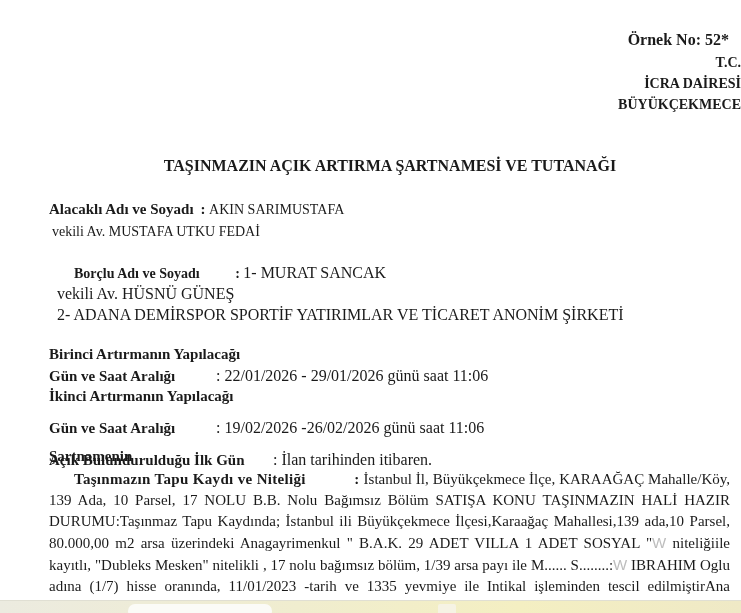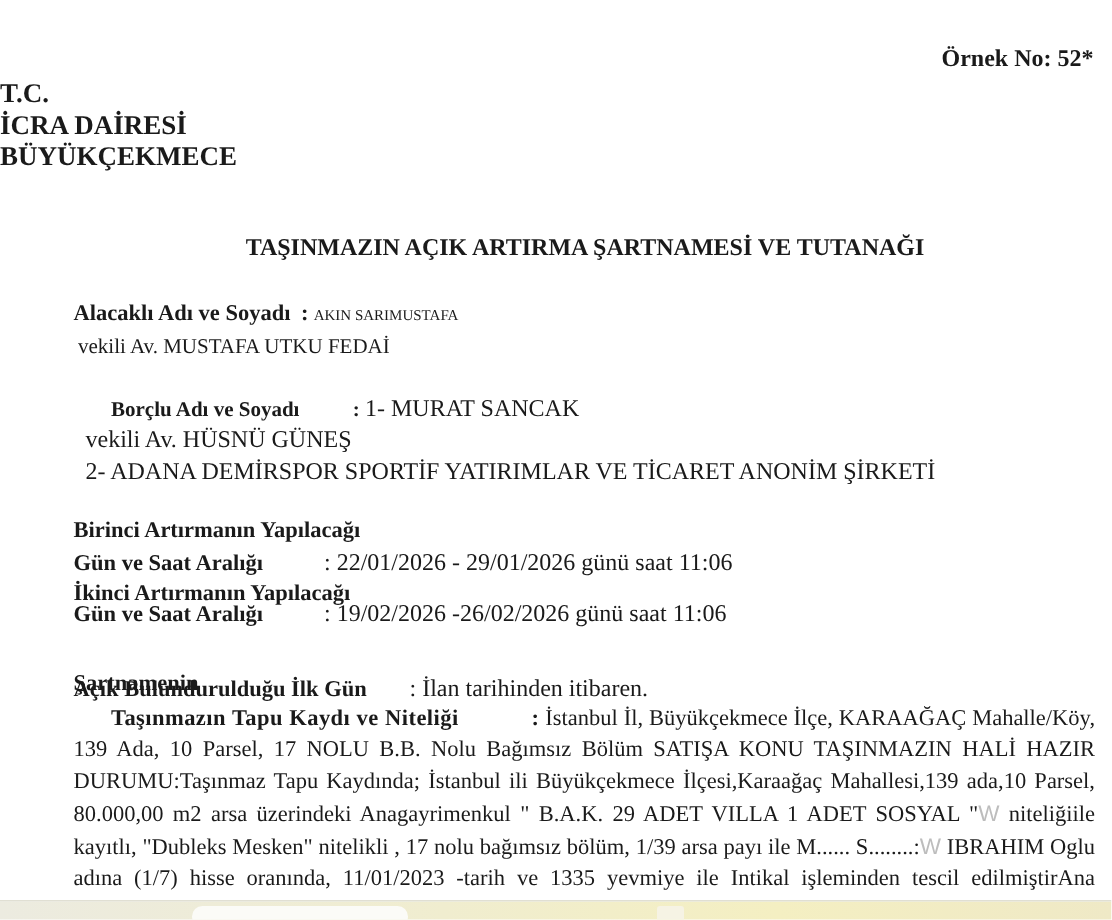--- a/index.html
+++ b/index.html
@@ -3,26 +3,26 @@
 <meta charset="utf-8">
 <style>
   html, body { margin: 0; padding: 0; }
   body {
     width: 741px; height: 613px; overflow: hidden; position: relative;
     background: #ffffff; color: #1a1a1a;
     font-family: "Liberation Serif", "DejaVu Serif", serif;
   }
   .page { position: absolute; left: 0; top: 0; width: 741px; height: 600px; overflow: hidden; }
   .sample-no { position: absolute; right: 12px; top: 31px; font-weight: bold; font-size: 16px; }
-  .heading-block { position: absolute; left: 0; width: 741px; top: 52px; text-align: left; font-weight: bold; font-size: 18px; line-height: 21px; }
+  .heading-block { position: absolute; left: 0; width: 741px; top: 52px; text-align: right; font-weight: bold; font-size: 14px; line-height: 21px; }
   .doc-title { position: absolute; left: 0; width: 780px; top: 157px; text-align: center; font-weight: bold; font-size: 16px; }
   .row { position: absolute; left: 49px; white-space: nowrap; font-size: 14px; }
   .lbl { font-weight: bold; margin-left: 25px; }
   .lbl-lg { font-weight: bold; font-size: 15px; }
-  .val { font-size: 10px; }
+  .val { font-size: 14px; }
   .txt { font-size: 16px; }
   .para {
     position: absolute; left: 49px; width: 681px; top: 469px;
     font-size: 15px; line-height: 21px; text-align: justify;
   }
   .para .lbl { font-size: 15px; letter-spacing: 0.3px; }
   .wm { color: #bdbdbd; font-family: "Liberation Sans", sans-serif; }
   .taskbar {
     position: absolute; left: 0; top: 600px; width: 741px; height: 13px;
     background: linear-gradient(90deg, #ecebe0 0%, #f0edcf 40%, #f4efc2 70%, #efe9c6 100%);
@@ -55,21 +55,21 @@
     <span class="lbl" style="font-size:14px;">Borçlu Adı ve Soyadı</span>&nbsp;&nbsp;&nbsp;<span class="lbl">:</span>&nbsp;<span class="txt">1- MURAT SANCAK</span>
   </div>
   <div class="row txt" style="top:285px; left:57px;">vekili Av. HÜSNÜ GÜNEŞ</div>
   <div class="row txt" style="top:306px; left:57px;">2- ADANA DEMİRSPOR SPORTİF YATIRIMLAR VE TİCARET ANONİM ŞİRKETİ</div>
 
   <div class="row lbl-lg" style="top:346px;">Birinci Artırmanın Yapılacağı</div>
   <div class="row" style="top:367px;">
     <span class="lbl-lg" style="display:inline-block;width:167px;">Gün ve Saat Aralığı</span><span class="txt">: 22/01/2026 - 29/01/2026  günü saat 11:06</span>
   </div>
   <div class="row lbl-lg" style="top:388px;">İkinci Artırmanın Yapılacağı</div>
-  <div class="row" style="top:401px;">
+  <div class="row" style="top:419px;">
     <span class="lbl-lg" style="display:inline-block;width:167px;">Gün ve Saat Aralığı</span><span class="txt">: 19/02/2026 -26/02/2026  günü saat 11:06</span>
   </div>
 
   <div class="row lbl-lg" style="top:448px;">Şartnamenin</div>
   <div class="row" style="top:451px;">
     <span class="lbl-lg" style="display:inline-block;width:224px;">Açık Bulundurulduğu İlk Gün</span><span class="txt">: İlan tarihinden itibaren.</span>
   </div>
 
   <div class="para">
     <span class="lbl">Taşınmazın Tapu Kaydı ve Niteliği</span>&nbsp;&nbsp;&nbsp;&nbsp;&nbsp;&nbsp;<span class="lbl">:</span>&nbsp;<span>İstanbul İl, Büyükçekmece İlçe, KARAAĞAÇ Mahalle/Köy, 139 Ada, 10 Parsel, 17 NOLU B.B. Nolu Bağımsız Bölüm SATIŞA KONU TAŞINMAZIN HALİ HAZIR DURUMU:Taşınmaz Tapu Kaydında; İstanbul ili Büyükçekmece İlçesi,Karaağaç Mahallesi,139 ada,10 Parsel, 80.000,00 m2 arsa üzerindeki Anagayrimenkul " B.A.K. 29 ADET VILLA 1 ADET SOSYAL "</span><span class="wm">W</span><span> niteliğiile kayıtlı, "Dubleks Mesken" nitelikli , 17 nolu bağımsız bölüm, 1/39 arsa payı ile M...... S........:</span><span class="wm">W</span><span> IBRAHIM Oglu adına (1/7) hisse oranında, 11/01/2023 -tarih ve 1335 yevmiye ile Intikal işleminden tescil edilmiştirAna taşınmaz 80.000,00 m2 arsa üzerinde Bitişiknizam olarak inşa edilmiştir. 29 ADET</span>

